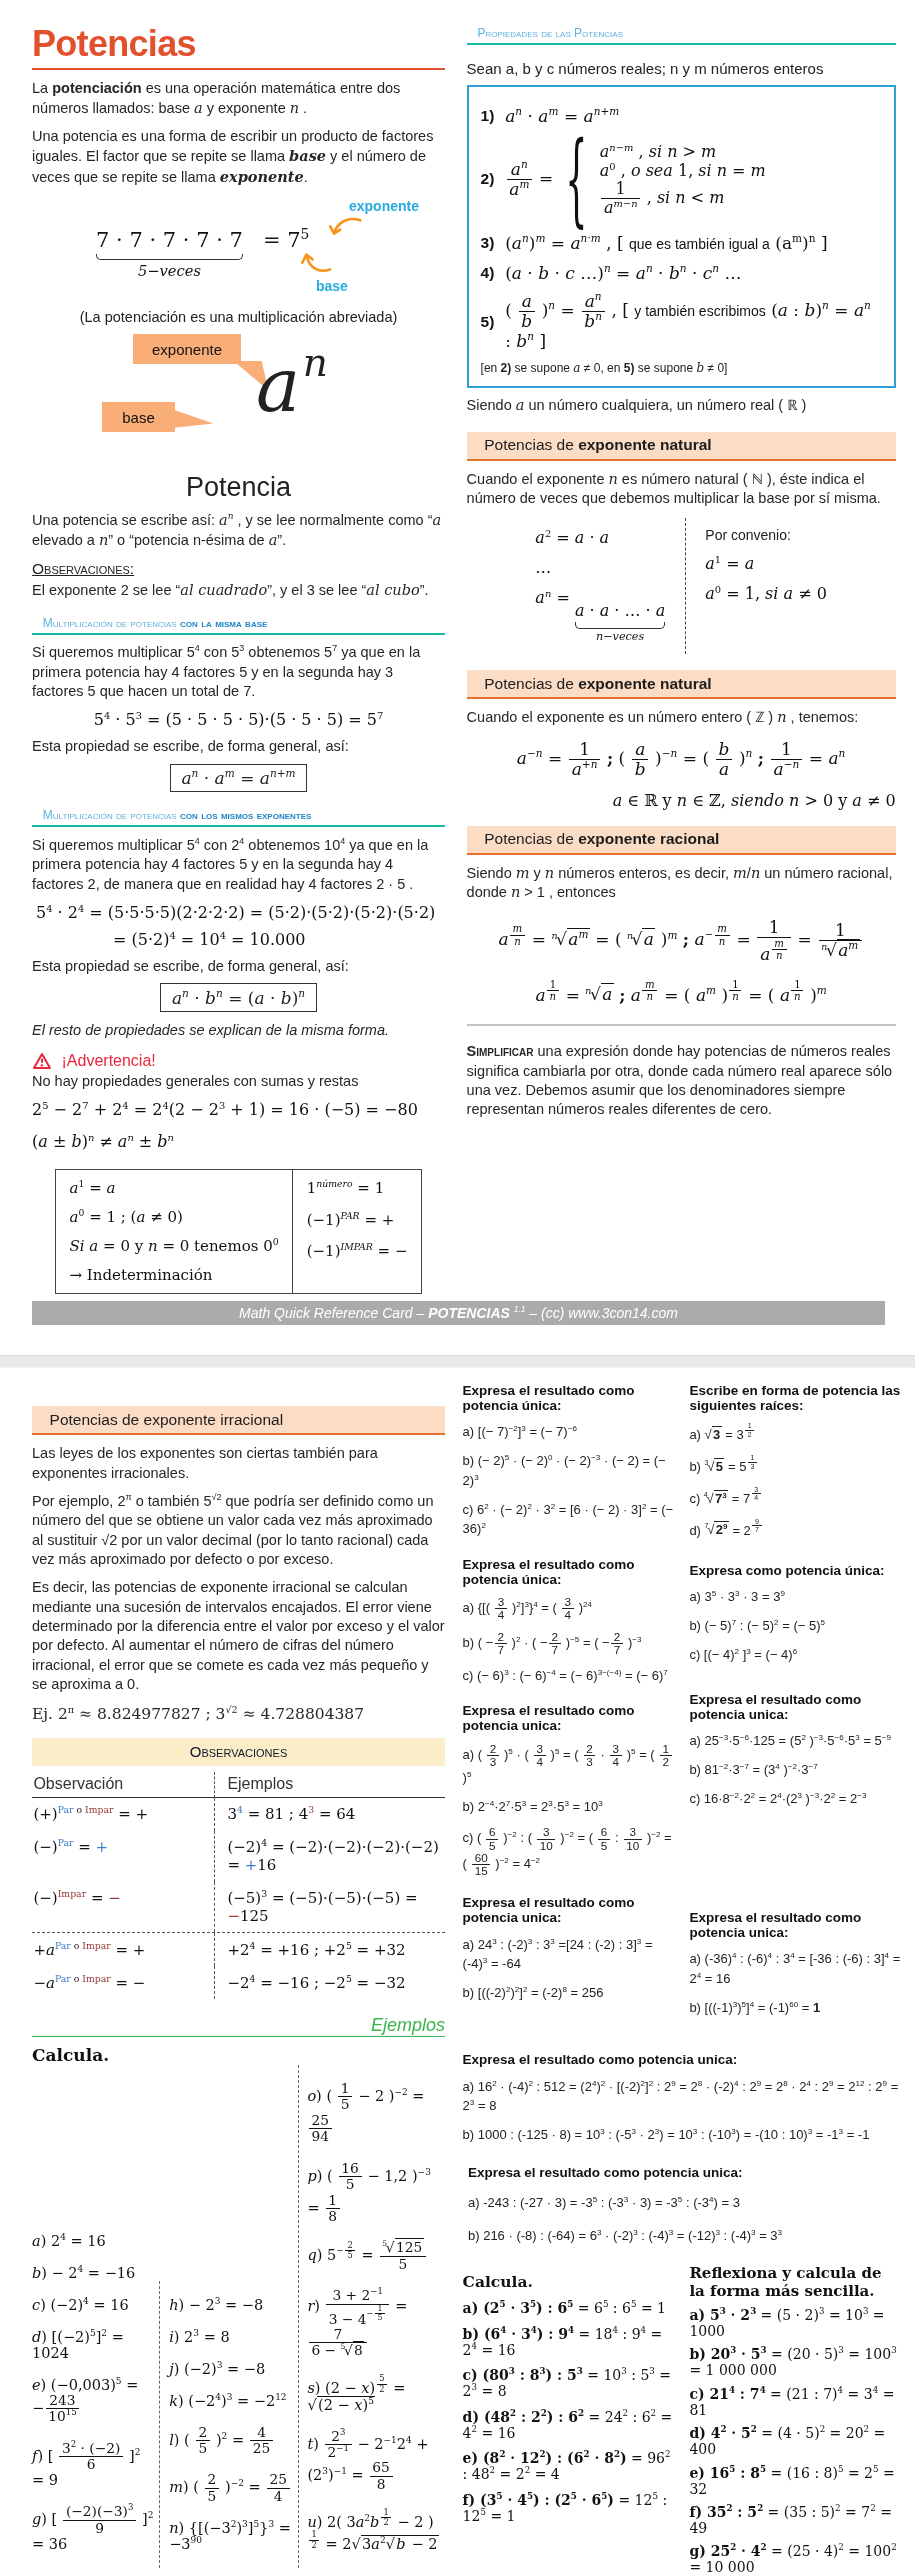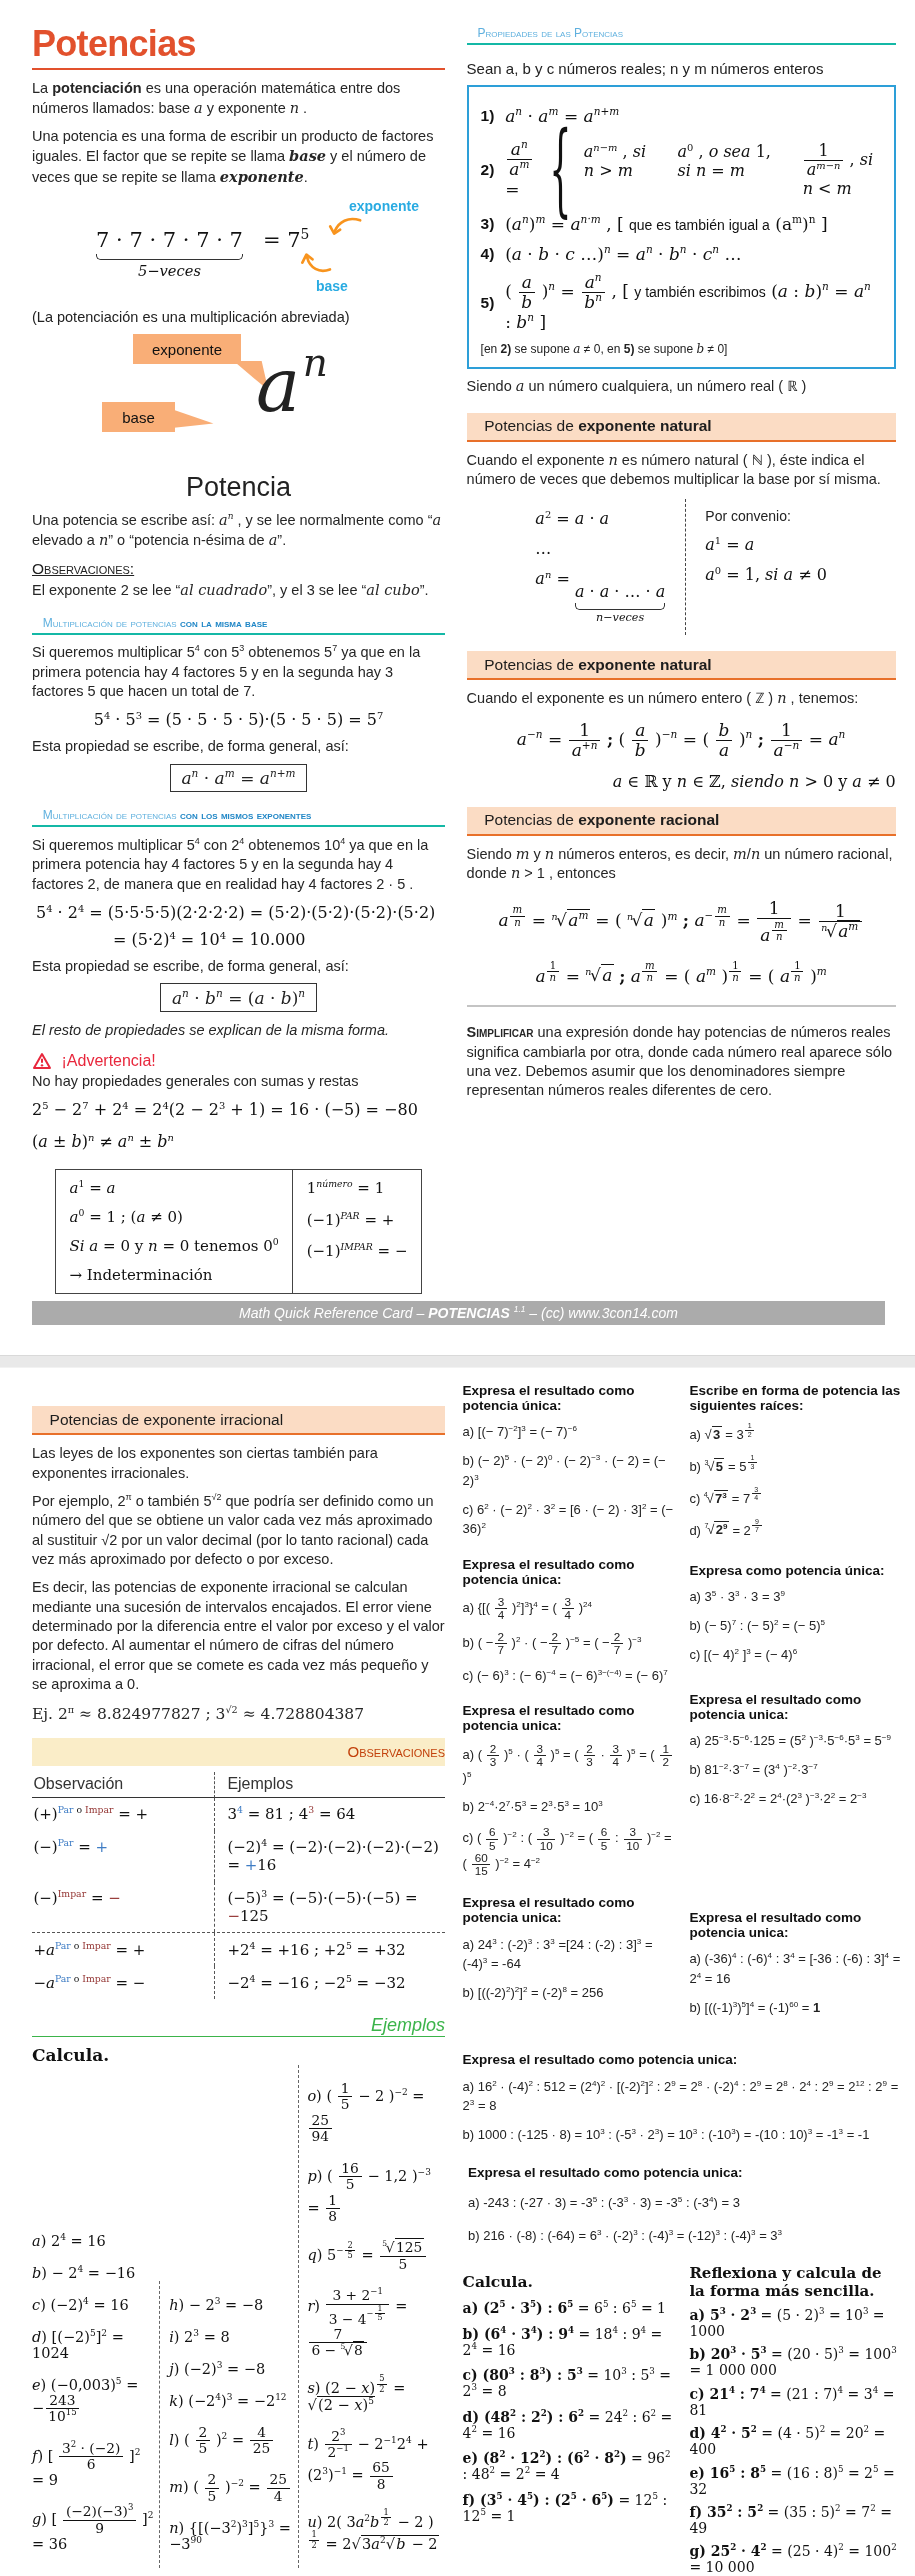--- a/index.html
+++ b/index.html
@@ -34,34 +34,34 @@
   .rt>sup{font-size:.55em;vertical-align:6px;margin-right:-1.4px}
   .vin{border-top:1.1px solid currentColor;padding:0 1.4px}
   .ubw{display:inline-flex;flex-direction:column;align-items:center;vertical-align:-13.5px}
   .ubrace{align-self:stretch;height:5.4px;border-left:1.4px solid #333;border-right:1.4px solid #333;border-bottom:1.4px solid #333;border-radius:0 0 4.7px 4.7px;margin-top:2px}
   .ublab{font-size:.7em;font-style:italic;margin-top:1.4px;font-family:"DejaVu Serif",serif}
   
   .fig7{position:relative;height:107px;margin:10.8px 0 0}
   .f7main{position:absolute;left:64px;top:30px;font-family:"DejaVu Serif",serif;font-size:21px;display:flex;align-items:flex-start;gap:20px;color:#111}
   .f7rhs sup{font-size:.66em}
   .f7lbl{position:absolute;color:#29ABE2;font-weight:700;font-size:14px}
-  .figcap{font-size:14.5px;margin:4px 0 5.4px}
+  .figcap{text-align:center;font-size:14.5px;margin:4px 0 5.4px}
   
   .figan{position:relative;height:140px;margin:2.7px 0 0}
   .cobox{position:absolute;background:#F9AE77;color:#111;font-size:15px;display:flex;align-items:center;justify-content:center}
   .bigA{position:absolute;left:224px;top:17.6px;font-family:"DejaVu Serif",serif;font-style:italic;font-size:74px;line-height:1}
   .bigN{font-size:39px;position:relative;top:-35px;margin-left:2.7px}
   .potcap{text-align:center;font-size:27px;color:#222;margin:1.4px 0 5.4px;font-weight:400}
   
   .intro{font-size:15px;margin:15px 0 8px}
   .propbox{border:2px solid #2D9FD8;padding:9.5px 12px;margin:6.8px 0}
   .prop{display:flex;align-items:center;gap:10.8px;margin:9.5px 0;font-family:"DejaVu Serif",serif;font-size:17px;color:#111}
   .pn{font-family:"Liberation Sans",sans-serif;font-weight:700;font-size:15.5px;color:#111}
   .cbrace{font-family:"DejaVu Serif",serif;display:inline-block;transform:scaleY(2.9);font-size:35px;font-weight:300;line-height:1;margin:0 1.4px}
-  .cases{display:inline-flex;gap:20px;padding:6.8px 0}
+  .cases{display:inline-flex;flex-direction:column;padding:6.8px 0}
   .case{font-size:16px}
   .ns{font-family:"Liberation Sans",sans-serif;font-size:14px;font-style:normal}
   .pnote{font-size:12px;margin:6.8px 0 1.4px;font-family:"Liberation Sans",sans-serif}
   .pnote i{font-family:"DejaVu Serif",serif}
   .natwrap{display:flex;justify-content:center;gap:20px;margin:8px 0}
   .natL{text-align:left}
   .natR{border-left:1.4px dashed #444;padding-left:19px}
   .nrow{font-family:"DejaVu Serif",serif;font-size:16px;margin:10.8px 0;color:#111}
   .nrowS{font-size:14px;margin:9.5px 0}
   .entf{text-align:center;font-family:"DejaVu Serif",serif;font-size:17px;margin:12px 0;color:#111}
@@ -75,21 +75,21 @@
   
   .box2wrap{display:flex;justify-content:center;margin:17.6px 0 6.8px}
   .box2{border:1px solid #444;display:flex;font-family:"DejaVu Serif",serif;font-size:15px;color:#111}
   .b2L{padding:9.5px 13.5px;display:flex;flex-direction:column;gap:10.8px;border-right:1px solid #444}
   .b2R{padding:9.5px 13.5px;display:flex;flex-direction:column;gap:13.5px}
   
   .pfoot{margin:17.6px 31px 30px 32px;background:#ABABAB;color:#fff;text-align:center;font-size:14px;font-style:italic;padding:4px 0}
   .pfoot sup{font-size:.6em}
   .mta{margin-top:auto}
   
-  .ejband{background:#FAEDC8;text-align:right;font-variant:small-caps;font-size:15px;padding:5.4px 0;margin:13.5px 0 6.8px;color:#c2410c}
+  .ejband{background:#FAEDC8;text-align:center;font-variant:small-caps;font-size:15px;padding:5.4px 0;margin:13.5px 0 6.8px;color:#0f172a}
   .obstable{margin:2.7px 0 5.4px}
   .obsrow{display:flex;font-family:"DejaVu Serif",serif;font-size:15px;color:#111}
   .obsrow.hdr{font-family:"Liberation Sans",sans-serif;font-size:16px;color:#333}
   .oc1{flex:0 0 177px;border-right:1.4px dashed #555;padding:7.4px 4px 7.4px 1.4px}
   .oc2{flex:1;padding:7.4px 0 7.4px 12px}
   .obsrow.hdr .oc1,.obsrow.hdr .oc2{border-bottom:1.4px solid #333;padding-top:2.7px;padding-bottom:4px}
   .obsdiv{border-top:1.4px dashed #555;height:0}
   .cb{color:#3E7CC4}
   .cr{color:#943634}
   .ejhdr{border-bottom:1.7px solid #3BB44A;text-align:right;margin:16px 0 4px}

